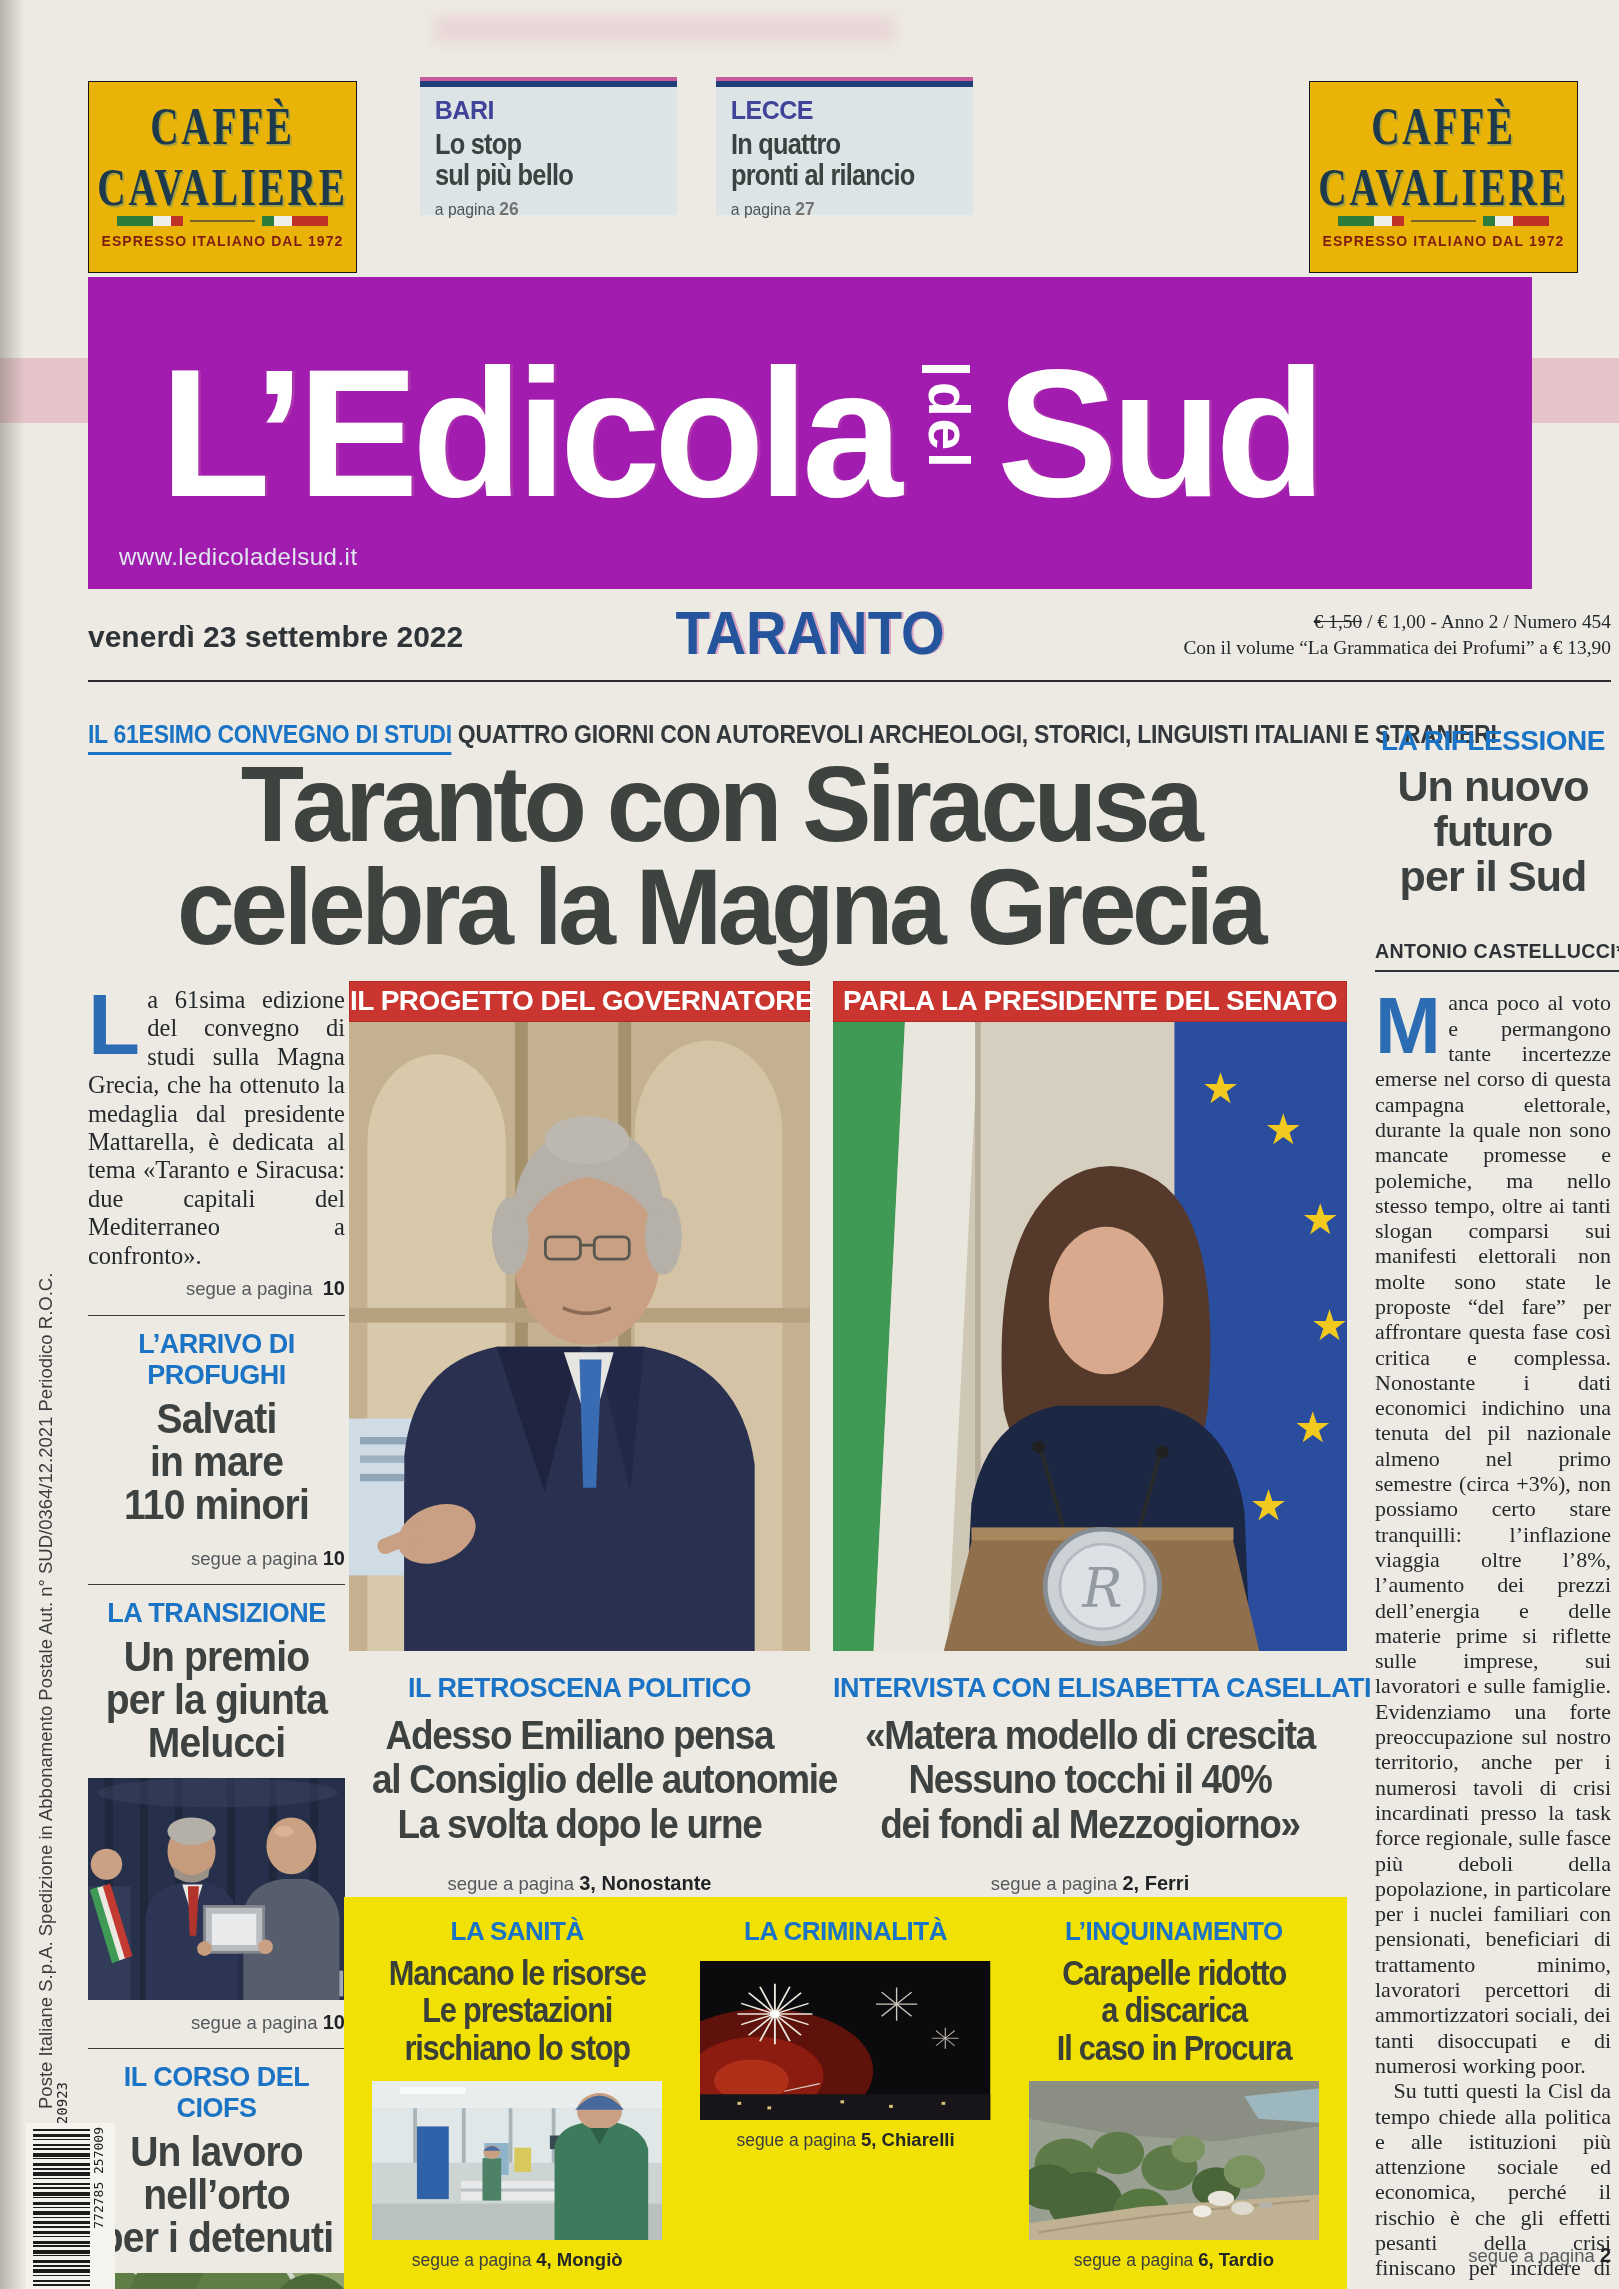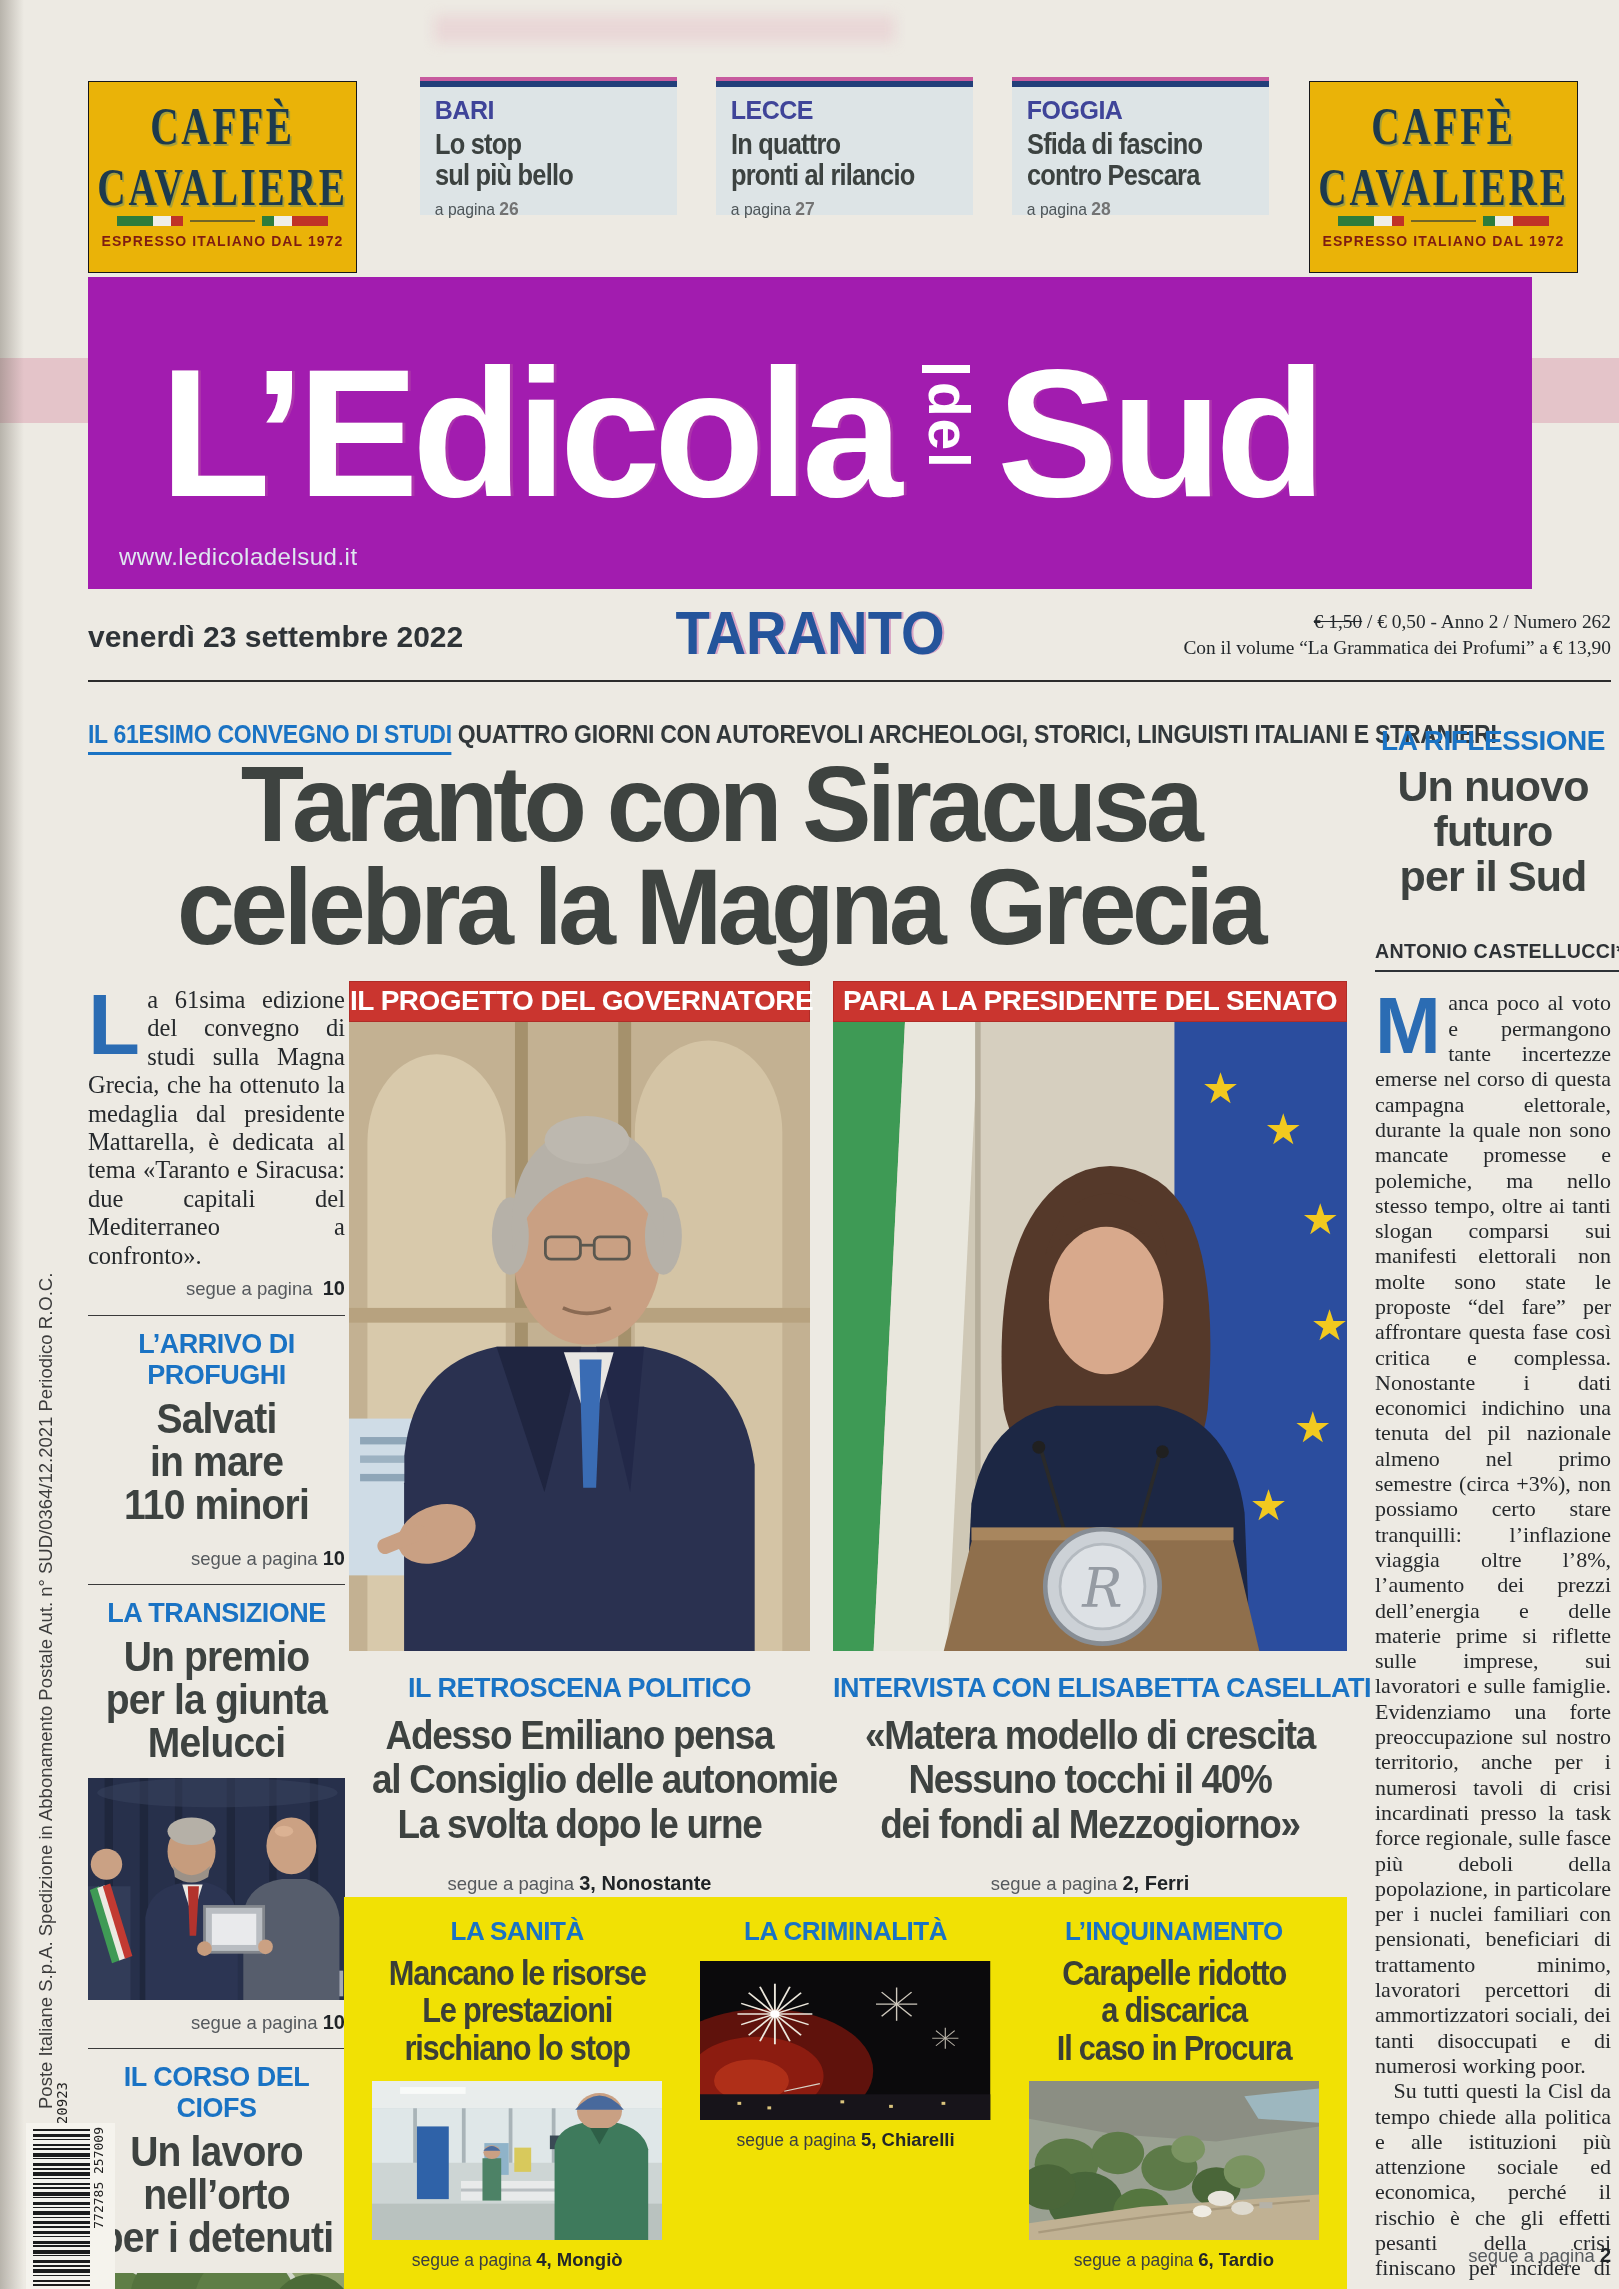--- a/index.html
+++ b/index.html
@@ -176,46 +176,36 @@
   <div class="abs teaser t2">
     <div class="t-city">LECCE</div>
     <div class="t-head">
       <div>In quattro</div>
         <div>pronti al rilancio</div>
     </div>
     <div class="t-page">
       <span>a pagina</span> <b>27</b>
     </div>
   </div>
-  <div class="abs teaser t3">
-    <div class="t-city">FOGGIA</div>
-    <div class="t-head">
-      <div>Sfida di fascino</div>
-        <div>contro Pescara</div>
-    </div>
-    <div class="t-page">
-      <span>a pagina</span> <b>28</b>
-    </div>
-  </div>
 
   <div class="abs pinkband pb-l"></div>
   <div class="abs pinkband pb-r"></div>
   <div class="abs masthead">
     <div class="mast-row">
       <span class="mast-big">L’Edicola</span>
       <span class="mast-del">del</span>
       <span class="mast-big">Sud</span>
     </div>
     <div class="mast-site">www.ledicoladelsud.it</div>
   </div>
 
   <div class="abs date-left">venerdì 23 settembre 2022</div>
   <div class="abs edition">TARANTO</div>
   <div class="abs price">
-    <div><s>€ 1,50</s> <span>/ € 0,50 - Anno 2 / Numero 262</span></div>
+    <div><s>€ 1,50</s> <span>/ € 1,00 - Anno 2 / Numero 454</span></div>
     <div>Con il volume “La Grammatica dei Profumi” a € 13,90</div>
   </div>
   <div class="abs dateline-rule"></div>
 
   <div class="abs kicker-row">
     <span class="k1">IL 61ESIMO CONVEGNO DI STUDI</span>
     <span class="k2">QUATTRO GIORNI CON AUTOREVOLI ARCHEOLOGI, STORICI, LINGUISTI ITALIANI E STRANIERI</span>
   </div>
   <div class="abs main-head">
     <div>Taranto con Siracusa</div>

